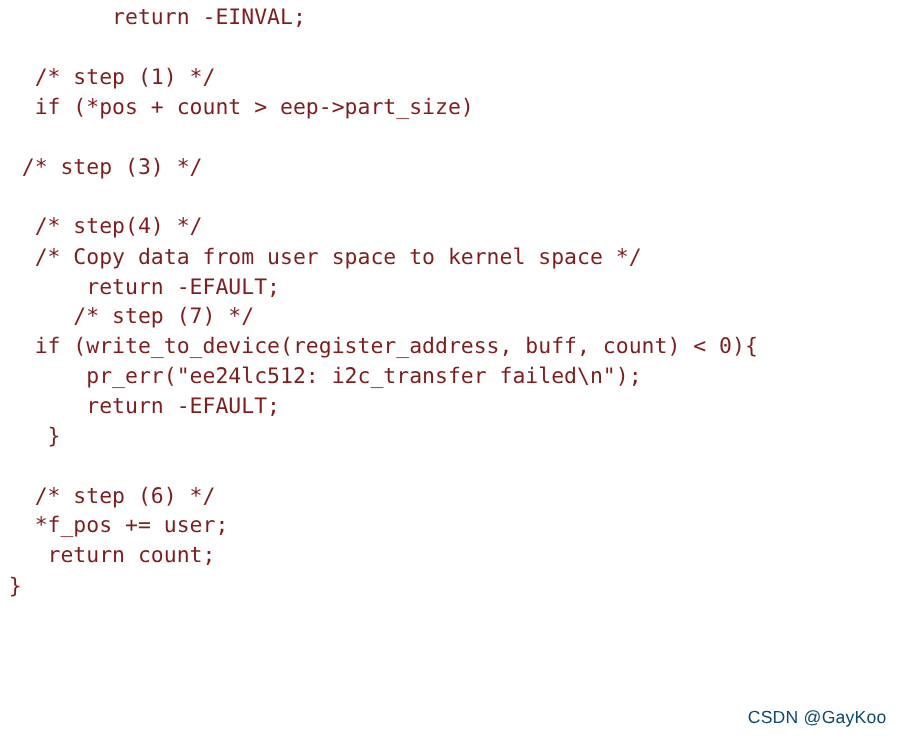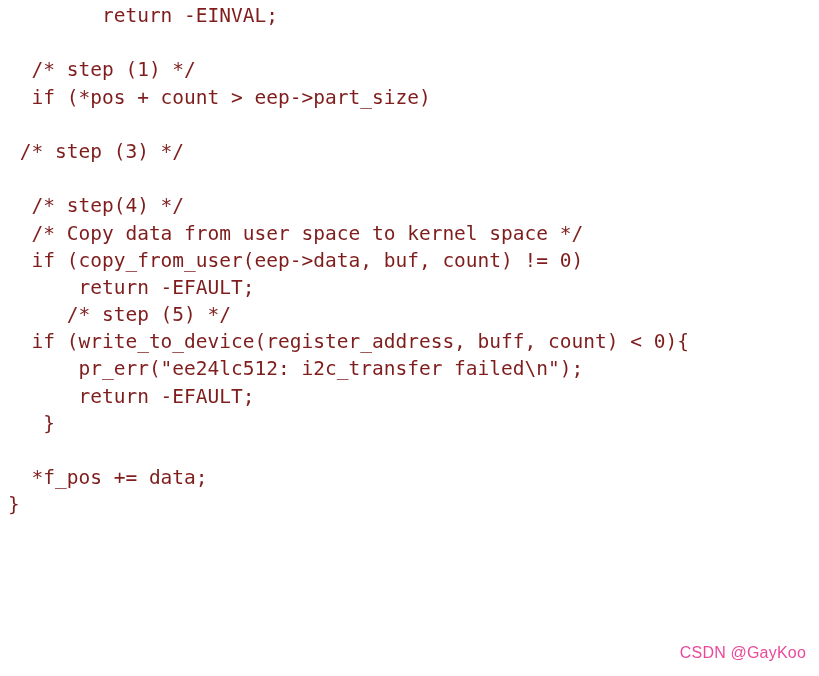--- a/index.html
+++ b/index.html
@@ -54,25 +54,26 @@
   <div id="code-lines">
       <div class="code-line">        return -EINVAL;</div>
       <div class="code-line blank"></div>
       <div class="code-line">  /* step (1) */</div>
       <div class="code-line">  if (*pos + count &gt; eep-&gt;part_size)</div>
       <div class="code-line blank"></div>
       <div class="code-line"> /* step (3) */</div>
       <div class="code-line blank"></div>
       <div class="code-line">  /* step(4) */</div>
       <div class="code-line">  /* Copy data from user space to kernel space */</div>
-      <div class="code-line">  if (copy_from_user(eep-&gt;data, buf, count) != 0)</div>
       <div class="code-line">      return -EFAULT;</div>
-      <div class="code-line">     /* step (5) */</div>
+      <div class="code-line">     /* step (7) */</div>
       <div class="code-line">  if (write_to_device(register_address, buff, count) &lt; 0){</div>
       <div class="code-line">      pr_err("ee24lc512: i2c_transfer failed\n");</div>
       <div class="code-line">      return -EFAULT;</div>
       <div class="code-line">   }</div>
       <div class="code-line blank"></div>
-      <div class="code-line">  *f_pos += data;</div>
+      <div class="code-line">  /* step (6) */</div>
+      <div class="code-line">  *f_pos += user;</div>
+      <div class="code-line">   return count;</div>
       <div class="code-line">}</div>
     </div>
-  <div id="watermark" style="color: #ec4899; text-align: right;">CSDN @GayKoo</div>
+  <div id="watermark" style="color: #0c4a6e; text-align: right;">CSDN @GayKoo</div>
 </div>
 
 </body></html>

